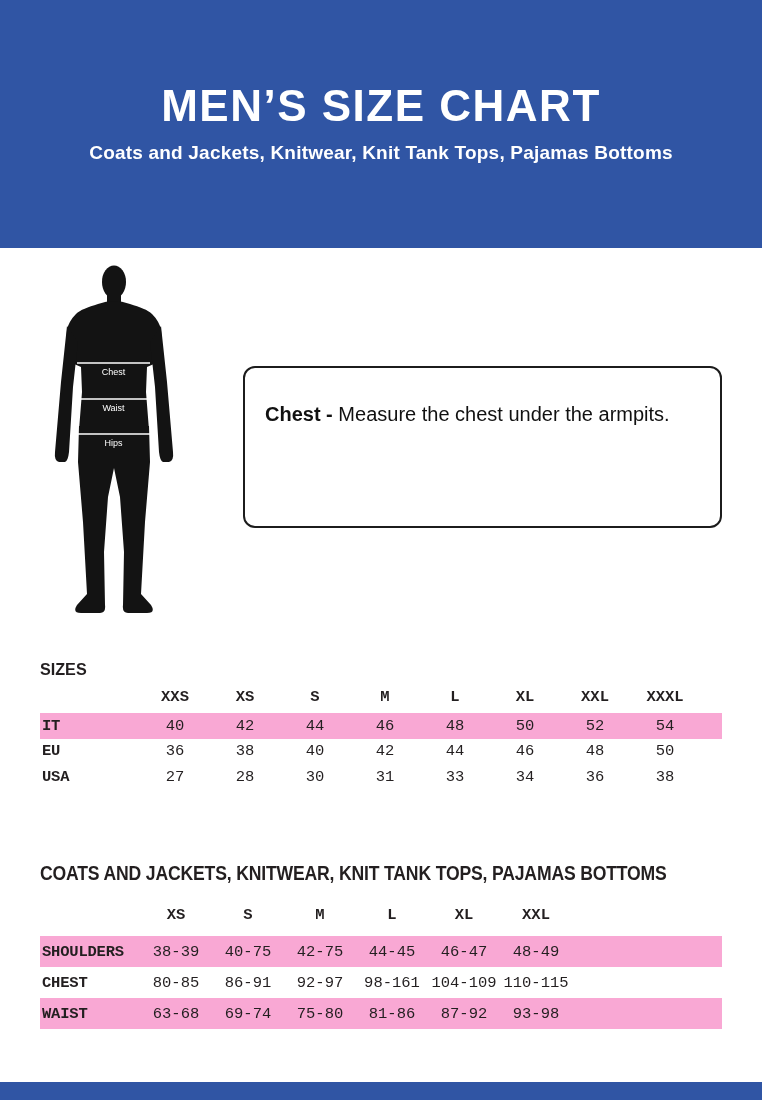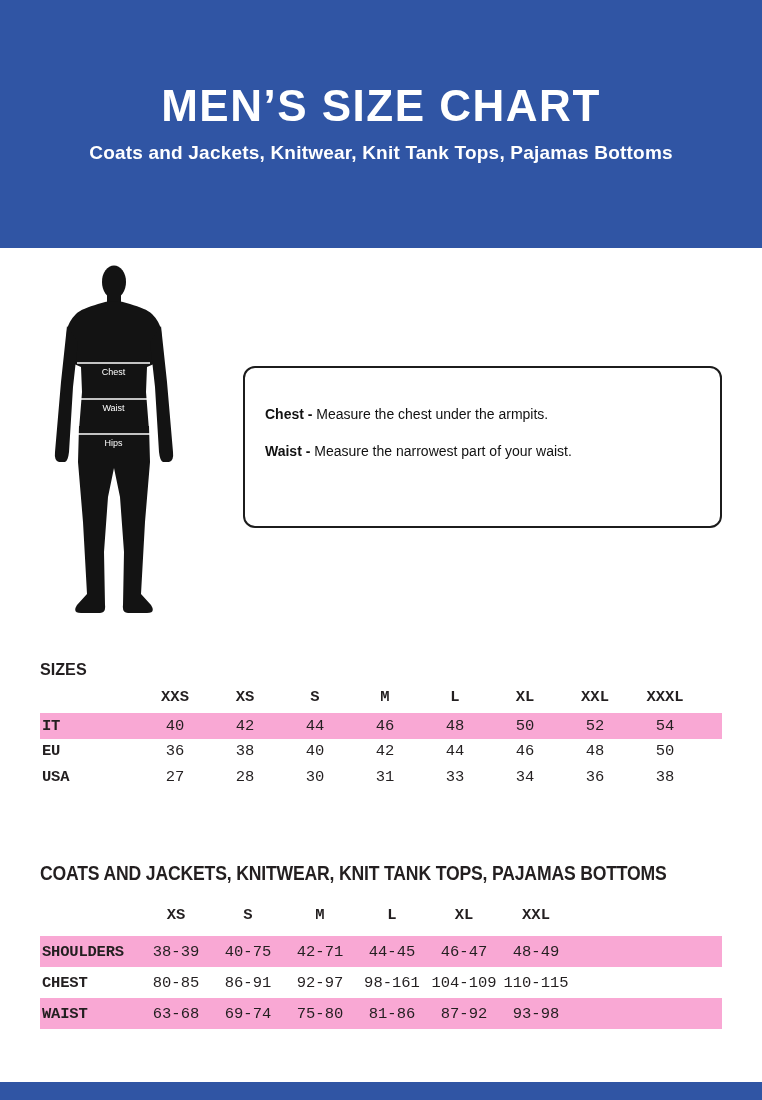--- a/index.html
+++ b/index.html
@@ -13,21 +13,21 @@
     color:#fff;font-size:44px;font-weight:700;letter-spacing:1.5px;line-height:52px;white-space:nowrap;}
   .h-sub{position:absolute;left:0;top:142px;width:100%;text-align:center;
     color:#fff;font-size:19px;font-weight:700;letter-spacing:.2px;white-space:nowrap;}
   
   .figure{position:absolute;left:50px;top:262px;width:128px;height:360px;}
   svg text{font-family:"Liberation Sans",sans-serif;}
   
   .infobox{position:absolute;left:243px;top:366px;width:479px;height:162px;box-sizing:border-box;
     border:2px solid #1c1c1c;border-radius:12px;background:#fff;
     display:flex;flex-direction:column;gap:16px;padding:36px 18px 0 20px;}
-  .ins-line{font-size:14px;line-height:21px;color:#111;}
+  .ins-line{font-size:20px;line-height:21px;color:#111;}
   .ins-term{font-weight:700;}
   
   .section-title{position:absolute;font-weight:700;white-space:nowrap;color:#231f20;}
   .sizes-heading{left:40px;top:660px;font-size:17px;transform:scaleX(.95);transform-origin:0 50%;}
   .t2-heading{left:40px;top:862px;font-size:20px;transform:scaleX(.88);transform-origin:0 50%;letter-spacing:-.2px;}
   .table{position:absolute;left:40px;width:682px;font-size:15.5px;}
   .t1{top:686px;}
   .t2{top:903px;}
   .hrow,.drow{display:grid;align-items:center;font-family:Liberation Mono, monospace;}
   .t1 .hrow,.t1 .drow{grid-template-columns:100px repeat(8,70px) 12px;}
@@ -79,24 +79,20 @@
     <text x="63.5" y="113" text-anchor="middle" font-size="9" fill="#ffffff">Chest</text>
     <text x="63.5" y="149" text-anchor="middle" font-size="9" fill="#ffffff">Waist</text>
     <text x="63.5" y="184" text-anchor="middle" font-size="9" fill="#ffffff">Hips</text>
   </svg>
 </div>
 
 <div class="infobox">
   <div class="ins-line">
     <span class="ins-term">Chest -</span>
     <span>Measure the chest under the armpits.</span>
-  </div>
-  <div class="ins-line">
-    <span class="ins-term">Waist -</span>
-    <span>Measure the narrowest part of your waist.</span>
   </div>
 </div>
 
 <div class="section-title sizes-heading">SIZES</div>
 
 <div class="table t1">
   <div class="hrow">
     <div class="rlabel"></div>
     <div class="cell">XXS</div>
     <div class="cell">XS</div>
@@ -151,21 +147,21 @@
     <div class="cell">S</div>
     <div class="cell">M</div>
     <div class="cell">L</div>
     <div class="cell">XL</div>
     <div class="cell">XXL</div>
   </div>
   <div class="drow gray">
     <div class="rlabel">SHOULDERS</div>
     <div class="cell">38-39</div>
     <div class="cell">40-75</div>
-    <div class="cell">42-71</div>
+    <div class="cell">42-75</div>
     <div class="cell">44-45</div>
     <div class="cell">46-47</div>
     <div class="cell">48-49</div>
   </div>
   <div class="drow">
     <div class="rlabel">CHEST</div>
     <div class="cell">80-85</div>
     <div class="cell">86-91</div>
     <div class="cell">92-97</div>
     <div class="cell">98-161</div>

